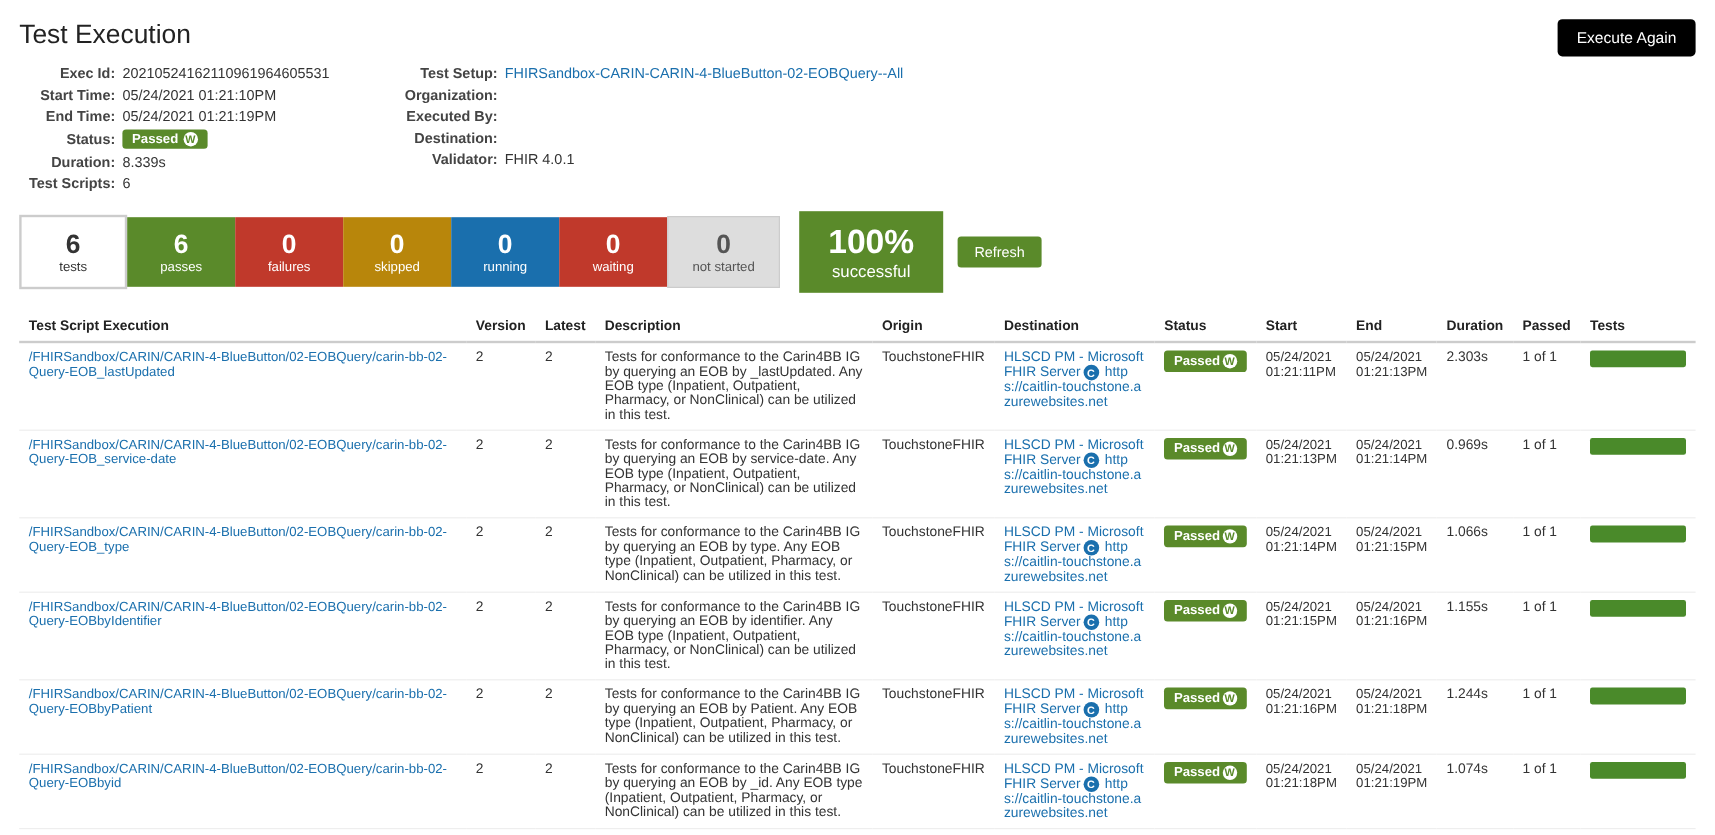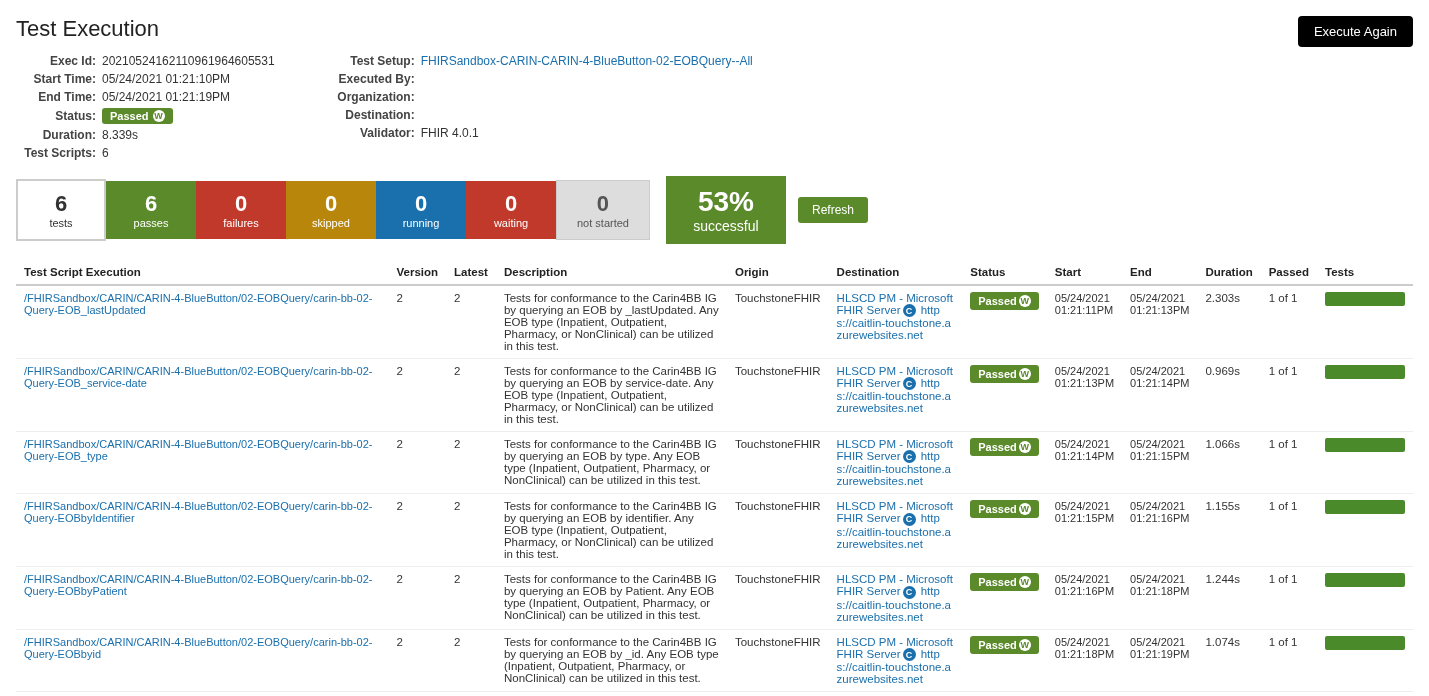--- a/index.html
+++ b/index.html
@@ -87,25 +87,25 @@
       <span class="header-label">Test Scripts:</span>
       <span class="header-value">6</span>
     </div>
   </div>
   <div class="header-right">
     <div class="header-row">
       <span class="header-label">Test Setup:</span>
       <a class="header-link" href="#">FHIRSandbox-CARIN-CARIN-4-BlueButton-02-EOBQuery--All</a>
     </div>
     <div class="header-row">
+      <span class="header-label">Organization:</span>
+      <span class="header-value"></span>
+    </div>
+    <div class="header-row">
       <span class="header-label">Executed By:</span>
-      <span class="header-value"></span>
-    </div>
-    <div class="header-row">
-      <span class="header-label">Organization:</span>
       <span class="header-value"></span>
     </div>
     <div class="header-row">
       <span class="header-label">Destination:</span>
       <span class="header-value"></span>
     </div>
     <div class="header-row">
       <span class="header-label">Validator:</span>
       <span class="header-value">FHIR 4.0.1</span>
     </div>
@@ -135,21 +135,21 @@
   </div>
   <div class="stat-box waiting">
     <span class="stat-number">0</span>
     <span class="stat-label">waiting</span>
   </div>
   <div class="stat-box not-started">
     <span class="stat-number">0</span>
     <span class="stat-label">not started</span>
   </div>
   <div class="success-box" style="margin-left: 16px;">
-    <span class="success-pct">53%</span>
+    <span class="success-pct">100%</span>
     <span class="success-label">successful</span>
   </div>
   <button class="refresh-btn">Refresh</button>
 </div>
 
 <table>
   <thead>
     <tr>
       <th>Test Script Execution</th>
       <th>Version</th>

